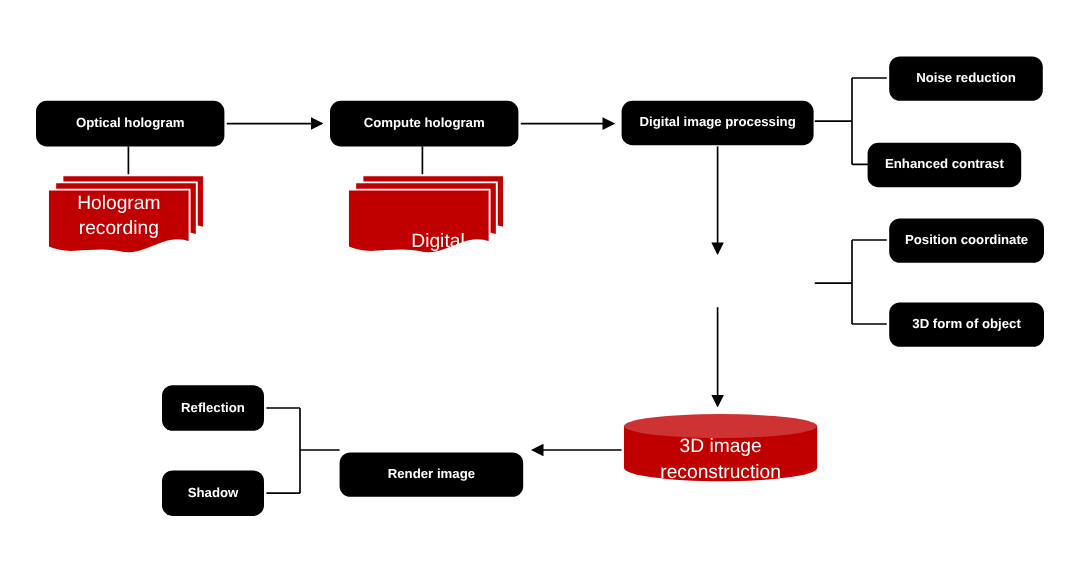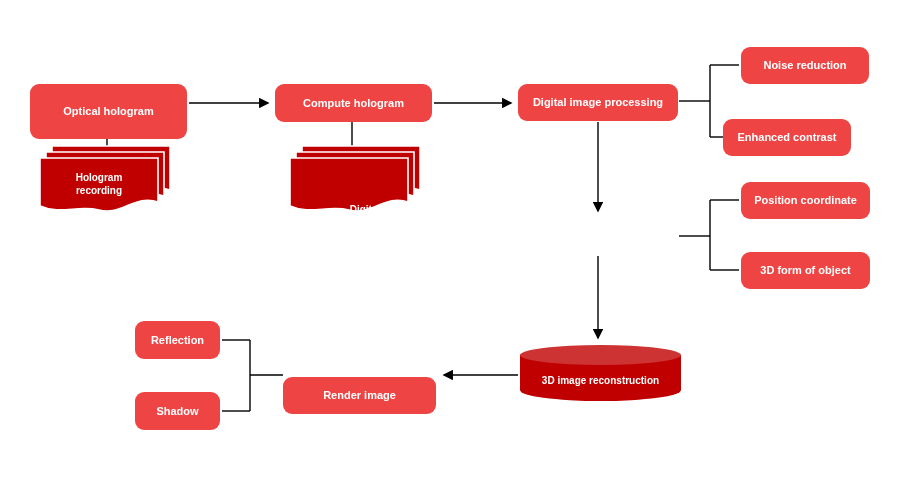--- a/index.html
+++ b/index.html
@@ -2,28 +2,28 @@
 <html><head>
 <meta charset="utf-8">
 <style>
   html,body{margin:0;padding:0;background:#ffffff;}
   .stage{
     position:relative;width:900px;height:479px;background:#ffffff;overflow:hidden;
     font-family:"Liberation Sans", sans-serif;
   }
   svg.layer{position:absolute;left:0;top:0;width:900px;height:479px;}
   .node{
-    position:absolute;background:#ef4444;border-radius:9px;color:#ffffff;
+    position:absolute;background:#000000;border-radius:9px;color:#ffffff;
     display:flex;align-items:center;justify-content:center;text-align:center;
     font-weight:bold;font-size:11px;line-height:1.3;white-space:pre-line;
     box-sizing:border-box;padding:2px 4px;
   }
   .float-label{
-    position:absolute;color:#ffffff;display:flex;align-items:center;justify-content:center;
-    text-align:center;font-weight:bold;font-size:10px;line-height:1.3;white-space:pre-line;
+    position:absolute;color:#ffffff;display:flex;justify-content:center;
+    text-align:center;font-weight:normal;font-size:16px;line-height:1.3;white-space:pre-line;
     pointer-events:none;
   }
 </style>
 </head>
 <body>
 
 <div class="stage">
 
   <svg class="layer" viewBox="0 0 900 479">
     <defs>
@@ -67,21 +67,21 @@
       <path transform="translate(296,152)" d="M0,0 H118 V44 C95,36 82,58 59,52 C38,47 20,57 0,48 Z" fill="#C00000" stroke="#ffffff" stroke-width="1.6"></path>
       <path transform="translate(290,158)" d="M0,0 H118 V44 C95,36 82,58 59,52 C38,47 20,57 0,48 Z" fill="#C00000" stroke="#ffffff" stroke-width="1.6"></path>
     </g>
 
     <g>
       <path d="M520,355 V390 A80.5,11 0 0 0 681,390 V355" fill="#C00000"></path>
       <ellipse cx="600.5" cy="355" rx="80.5" ry="10" fill="#CE3333"></ellipse>
     </g>
   </svg>
 
-  <div class="node" style="left:30px;top:84px;width:157px;height:55px;">
+  <div class="node" style="left:30px;top:84px;width:157px;height:38px;">
     <span>Optical hologram</span>
   </div>
 
   <div class="node" style="left:275px;top:84px;width:157px;height:38px;">
     <span>Compute hologram</span>
   </div>
 
   <div class="node" style="left:518px;top:84px;width:160px;height:37px;">
     <span>Digital image processing</span>
   </div>

